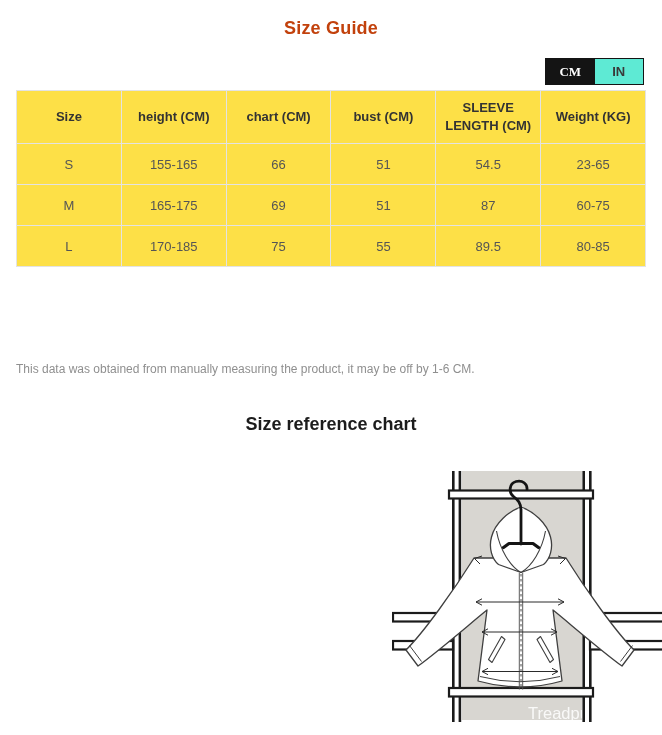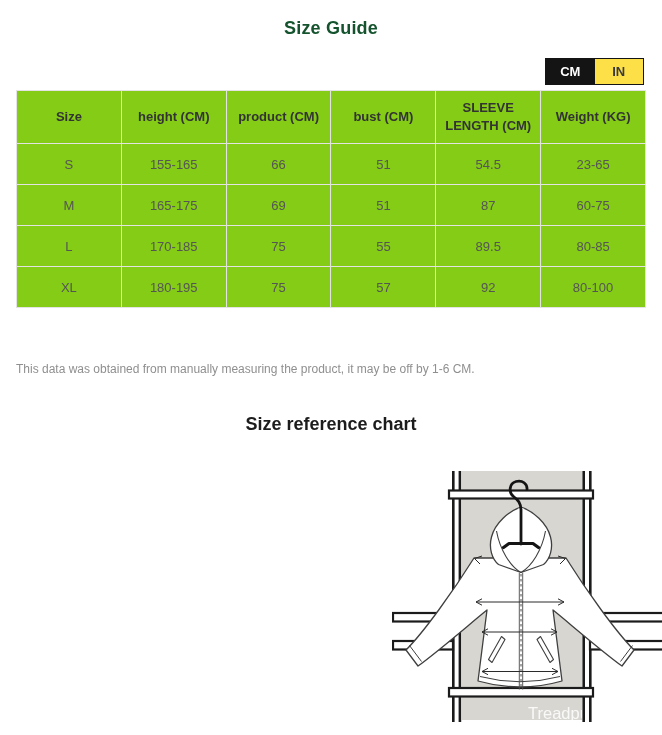--- a/index.html
+++ b/index.html
@@ -3,38 +3,38 @@
 <meta charset="utf-8">
 <style>
   html,body { margin:0; padding:0; }
   body {
     width:662px; height:735px; position:relative; overflow:hidden;
     background:#ffffff;
     font-family:"Liberation Sans", sans-serif;
   }
   .page-title {
     position:absolute; top:18px; left:0; width:662px; margin:0;
-    text-align:center; font-size:18px; font-weight:700; color:#14532d;
+    text-align:center; font-size:18px; font-weight:700; color:#c2410c;
     letter-spacing:0.2px;
   }
   .unit-toggle {
     position:absolute; top:58px; left:545px; width:99px; height:27px;
     border:1px solid #141414; box-sizing:border-box; display:flex;
     background:#fff;
   }
   .unit-toggle .seg {
     flex:1; border:none; margin:0; padding:0;
-    background:#fde047; color:#3a3a3a;
+    background:#5eead4; color:#3a3a3a;
     font-family:"Liberation Sans", sans-serif; font-size:13px; font-weight:600;
     cursor:pointer; line-height:25px; text-align:center;
   }
-  .unit-toggle .seg.active { background:var(--accent,#141414); color:var(--toggle-active-text,#ffffff); }
+  .unit-toggle .seg.active { background:var(--accent,#141414); color:var(--toggle-active-text,#ffffff);font-family:Liberation Serif, serif; }
   table.size-table {
     position:absolute; top:90px; left:16px; width:630px;
-    border-collapse:collapse; table-layout:fixed; background:#84cc16;
+    border-collapse:collapse; table-layout:fixed; background:#fde047;
   }
   .size-table th, .size-table td {
     border:1px solid var(--table-border,#e3e3e3);
     text-align:center; vertical-align:middle; padding:2px 6px; box-sizing:border-box;
   }
   .size-table th { height:53px; font-size:13px; font-weight:700; color:#333333; line-height:1.35; }
   .size-table td { height:41px; font-size:13px; font-weight:400; color:#555555; }
   .footnote {
     position:absolute; top:362px; left:16px; width:620px;
     font-size:12px; color:#8f8f8f;
@@ -53,21 +53,21 @@
 <div class="unit-toggle">
   <button class="seg active">CM</button>
   <button class="seg">IN</button>
 </div>
 
 <table class="size-table">
   <thead>
     <tr>
       <th>Size</th>
       <th>height (CM)</th>
-      <th>product (CM)</th>
+      <th>chart (CM)</th>
       <th>bust (CM)</th>
       <th>SLEEVE LENGTH (CM)</th>
       <th>Weight (KG)</th>
     </tr>
   </thead>
   <tbody>
     <tr>
       <td>S</td>
       <td>155-165</td>
       <td>66</td>
@@ -83,28 +83,20 @@
       <td>87</td>
       <td>60-75</td>
     </tr>
     <tr>
       <td>L</td>
       <td>170-185</td>
       <td>75</td>
       <td>55</td>
       <td>89.5</td>
       <td>80-85</td>
-    </tr>
-    <tr>
-      <td>XL</td>
-      <td>180-195</td>
-      <td>75</td>
-      <td>57</td>
-      <td>92</td>
-      <td>80-100</td>
     </tr>
   </tbody>
 </table>
 
 <div class="footnote">This data was obtained from manually measuring the product, it may be off by 1-6 CM.</div>
 
 <h2 class="ref-title">Size reference chart</h2>
 
 <svg class="illustration" width="270" height="275" viewBox="0 0 270 275" xmlns="http://www.w3.org/2000/svg">
 

